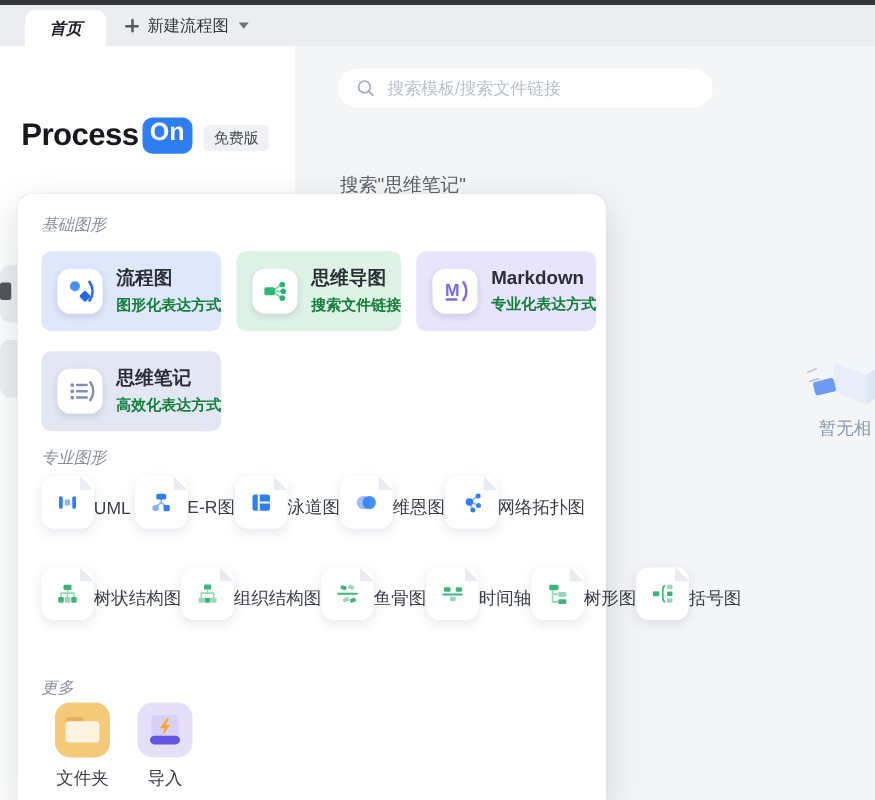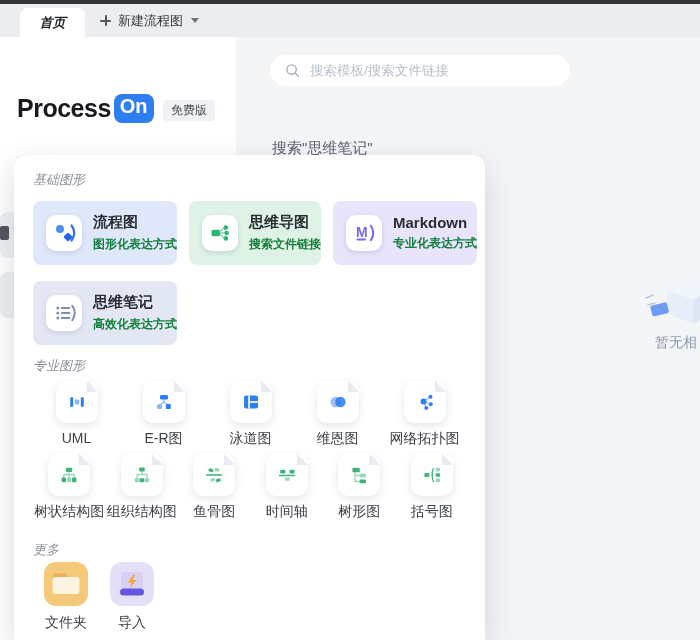--- a/index.html
+++ b/index.html
@@ -57,21 +57,21 @@
   .card{height:64px;border-radius:8px;display:flex;align-items:center;cursor:pointer;}
   .c-flow{background:#dfe7fb;} .c-mind{background:#def2e6;} .c-md{background:#e7e4fb;} .c-note{background:#e3e7f4;}
   .card-icon{width:36px;height:36px;background:#fff;border-radius:10px;margin-left:13px;flex:0 0 auto;
     display:flex;align-items:center;justify-content:center;box-shadow:0 2px 5px rgba(40,60,90,.14);}
   .card-txt{margin-left:11px;min-width:0;}
   .card-title{font-size:15px;font-weight:700;color:#2b2f35;white-space:nowrap;}
   .card-desc{font-size:12px;color:#15803d;margin-top:4px;white-space:nowrap;font-weight:bold;}
 
   .pro-row{position:absolute;left:19px;width:435px;display:flex;}
   .row1{top:226px;} .row2{top:299px;}
-  .pro-item{flex:1;display:flex;flex-direction:column;align-items:center;cursor:pointer;}
+  .pro-item{flex:1;display:flex;flex-direction:row;align-items:center;cursor:pointer;}
   .pro-icon{position:relative;width:42px;height:42px;background:#fff;border-radius:10px;
     display:flex;align-items:center;justify-content:center;box-shadow:0 3px 9px rgba(45,65,95,.13);}
   .pro-icon::after{content:"";position:absolute;top:0;right:0;width:11px;height:11px;
     background:linear-gradient(225deg,#ffffff 50%,#e8ecf1 50%);border-top-right-radius:10px;}
   .pro-label{margin-top:7px;font-size:14px;color:#3a3e45;white-space:nowrap;}
 
   .more-row{position:absolute;left:19px;top:407px;display:flex;}
   .more-item{width:66px;display:flex;flex-direction:column;align-items:center;cursor:pointer;}
   .more-icon{width:44px;height:44px;border-radius:12px;display:flex;align-items:center;justify-content:center;}
   .mi-folder{background:#f5c97a;} .mi-import{background:#e5e0f8;}

